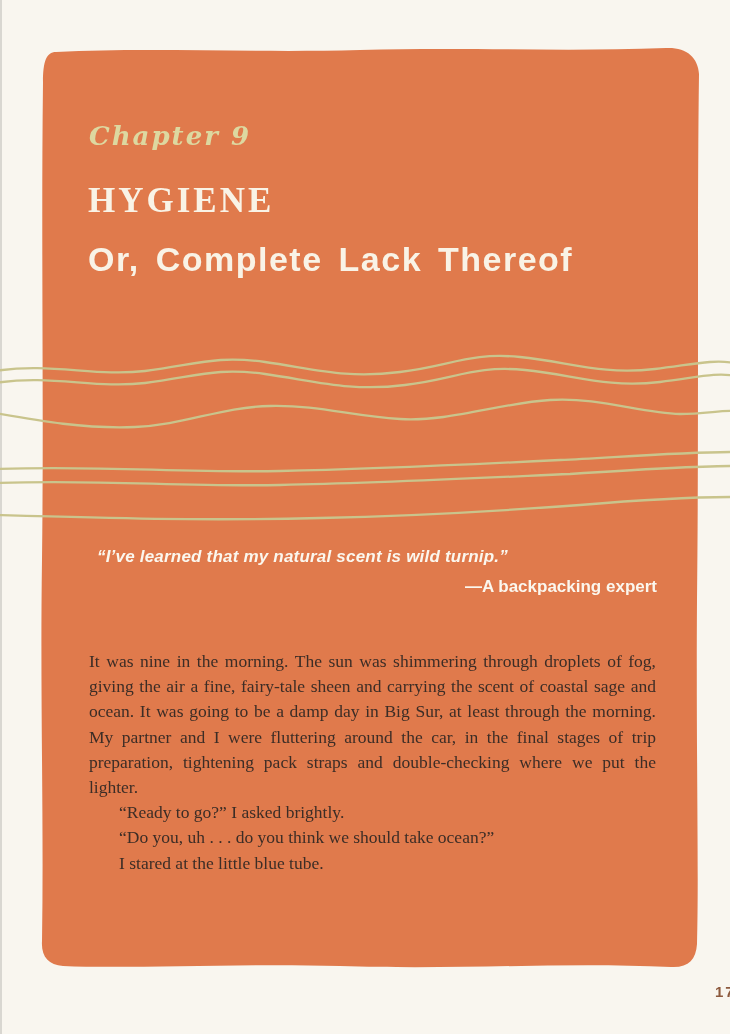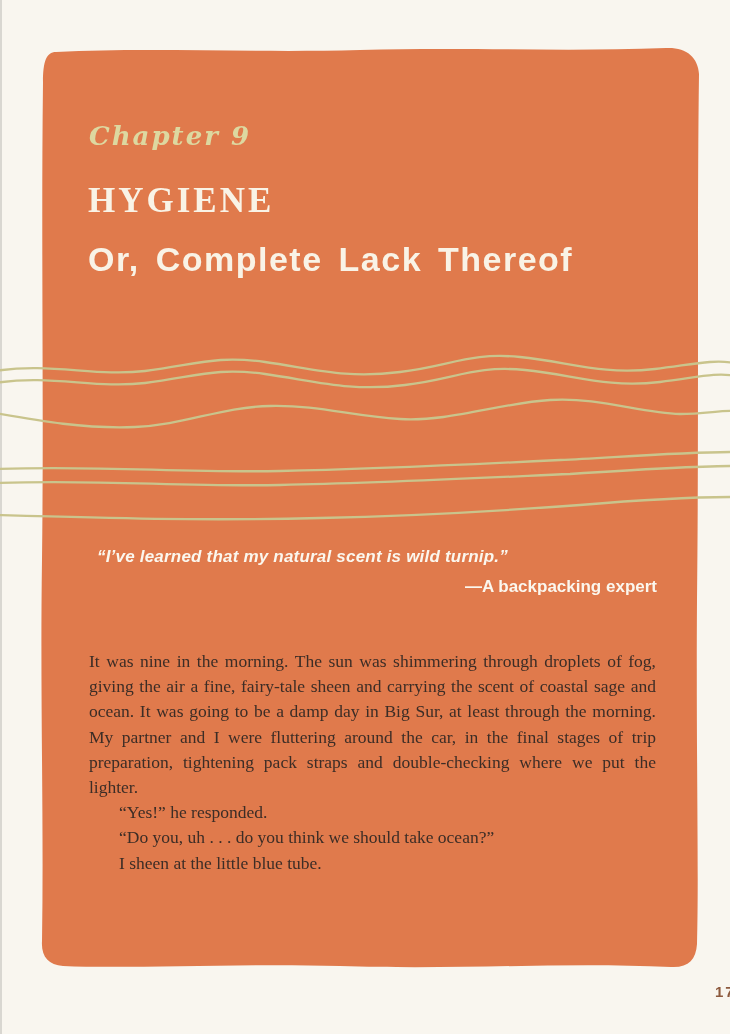--- a/index.html
+++ b/index.html
@@ -110,19 +110,19 @@
   <h1 class="title">HYGIENE</h1>
   <h2 class="subtitle">Or, Complete Lack Thereof</h2>
 
   <div class="epigraph">
     <div class="quote">“I’ve learned that my natural scent is wild turnip.”</div>
     <div class="attribution">—A backpacking expert</div>
   </div>
 
   <div class="body-text">
       <p>It was nine in the morning. The sun was shimmering through droplets of fog, giving the air a fine, fairy-tale sheen and carrying the scent of coastal sage and ocean. It was going to be a damp day in Big Sur, at least through the morning. My partner and I were fluttering around the car, in the final stages of trip preparation, tightening pack straps and double-checking where we put the lighter.</p>
-      <p class="indent">“Yes!” he responded.</p>
+      <p class="indent">“Ready to go?” I asked brightly.</p>
       <p class="indent">“Do you, uh . . . do you think we should take ocean?”</p>
-      <p class="indent">I sheen at the little blue tube.</p>
+      <p class="indent">I stared at the little blue tube.</p>
     </div>
 
   <div class="page-number">173</div>
 </div>
 
 </body></html>

